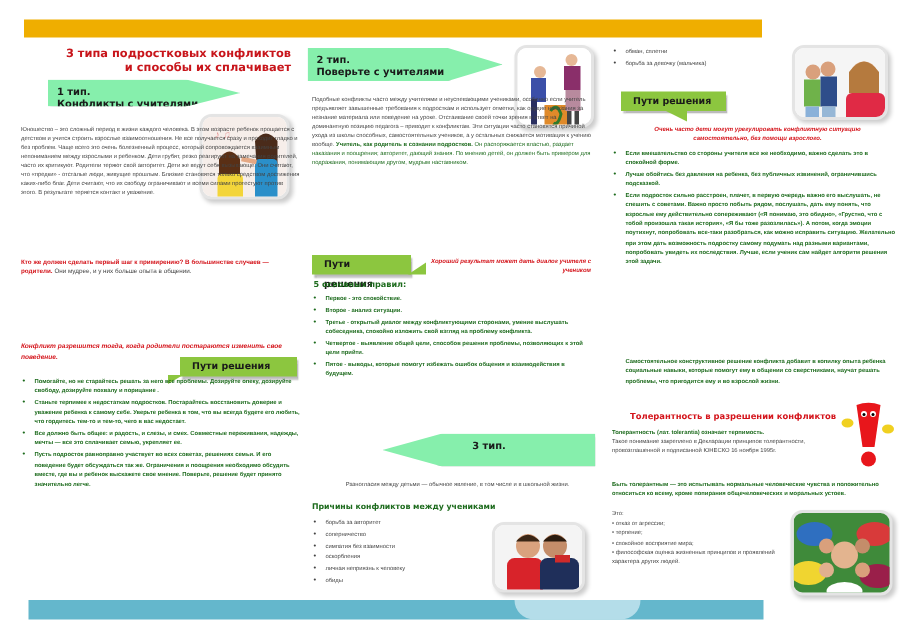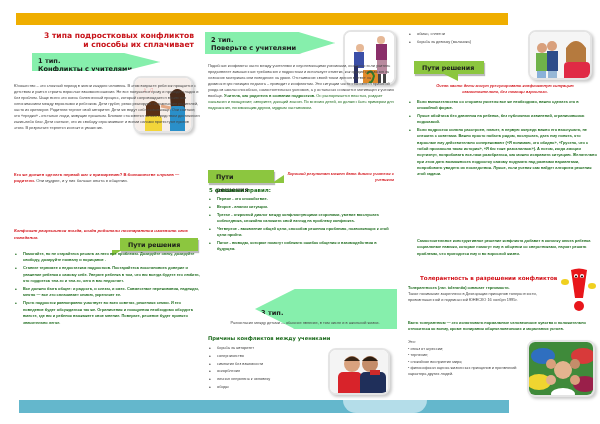--- a/index.html
+++ b/index.html
@@ -6,21 +6,21 @@
   html, body { width: 600px; height: 424px; background: #ffffff; overflow: hidden; }
   body { position: relative; font-family: "Liberation Sans", sans-serif; color: #333; }
   .topbar { position: absolute; left: 16px; top: 13px; width: 492px; height: 12px; background: #efae00; }
   .bottombar { position: absolute; left: 19px; top: 400px; width: 490px; height: 13px; background: #64b7cc; }
   .bottomnotch { position: absolute; left: 343px; top: 400px; width: 84px; height: 13px; background: #b4dde9; border-radius: 0 0 40px 40px; }
 
   .main-title { color: #c8151b; font-weight: bold; font-size: 7.6px; line-height: 9px; text-align: right; padding-right: 8px; font-family: "DejaVu Sans", sans-serif; }
 
   .arrow-banner { position: absolute; background: #86efac; color: #1a1a1a; font-weight: bold; font-family: "DejaVu Sans", sans-serif; font-size: 6.6px; line-height: 8px; box-shadow: 1px 2px 1px #bbb; }
   .arrow-right { clip-path: polygon(0 0, 72% 0, 100% 50%, 72% 100%, 0 100%); padding: 4px 6px; }
-  .arrow-left { clip-path: polygon(28% 0, 100% 0, 100% 100%, 28% 100%, 0 50%); padding: 20px 6px; text-align: left; }
+  .arrow-left { clip-path: polygon(28% 0, 100% 0, 100% 100%, 28% 100%, 0 50%); padding: 4px 6px; text-align: center; }
 
   .callout { position: absolute; background: #8cc63f; color: #1a1a1a; font-weight: bold; font-family: "DejaVu Sans", sans-serif; font-size: 6.3px; line-height: 13px; padding: 0 8px; box-shadow: 1px 2px 1px #bbb; }
   .callout::after { content: ""; position: absolute; width: 0; height: 0; border-style: solid; }
   .callout.tail-right::after { right: -10px; bottom: 0; border-width: 0 0 8px 12px; border-color: transparent transparent #8cc63f transparent; }
   .callout.tail-bl::after { left: -8px; bottom: -5px; border-width: 6px 10px 0 0; border-color: #8cc63f transparent transparent transparent; }
   .callout.tail-down::after { left: 30px; bottom: -7px; border-width: 7px 0 0 14px; border-color: #8cc63f transparent transparent transparent; }
 
   .txt { position: absolute; font-size: 3.9px; line-height: 6px; color: #444; }
   .green { color: #1d6b1d; font-weight: bold; }
   .redb { color: #d4141b; font-weight: bold; }

